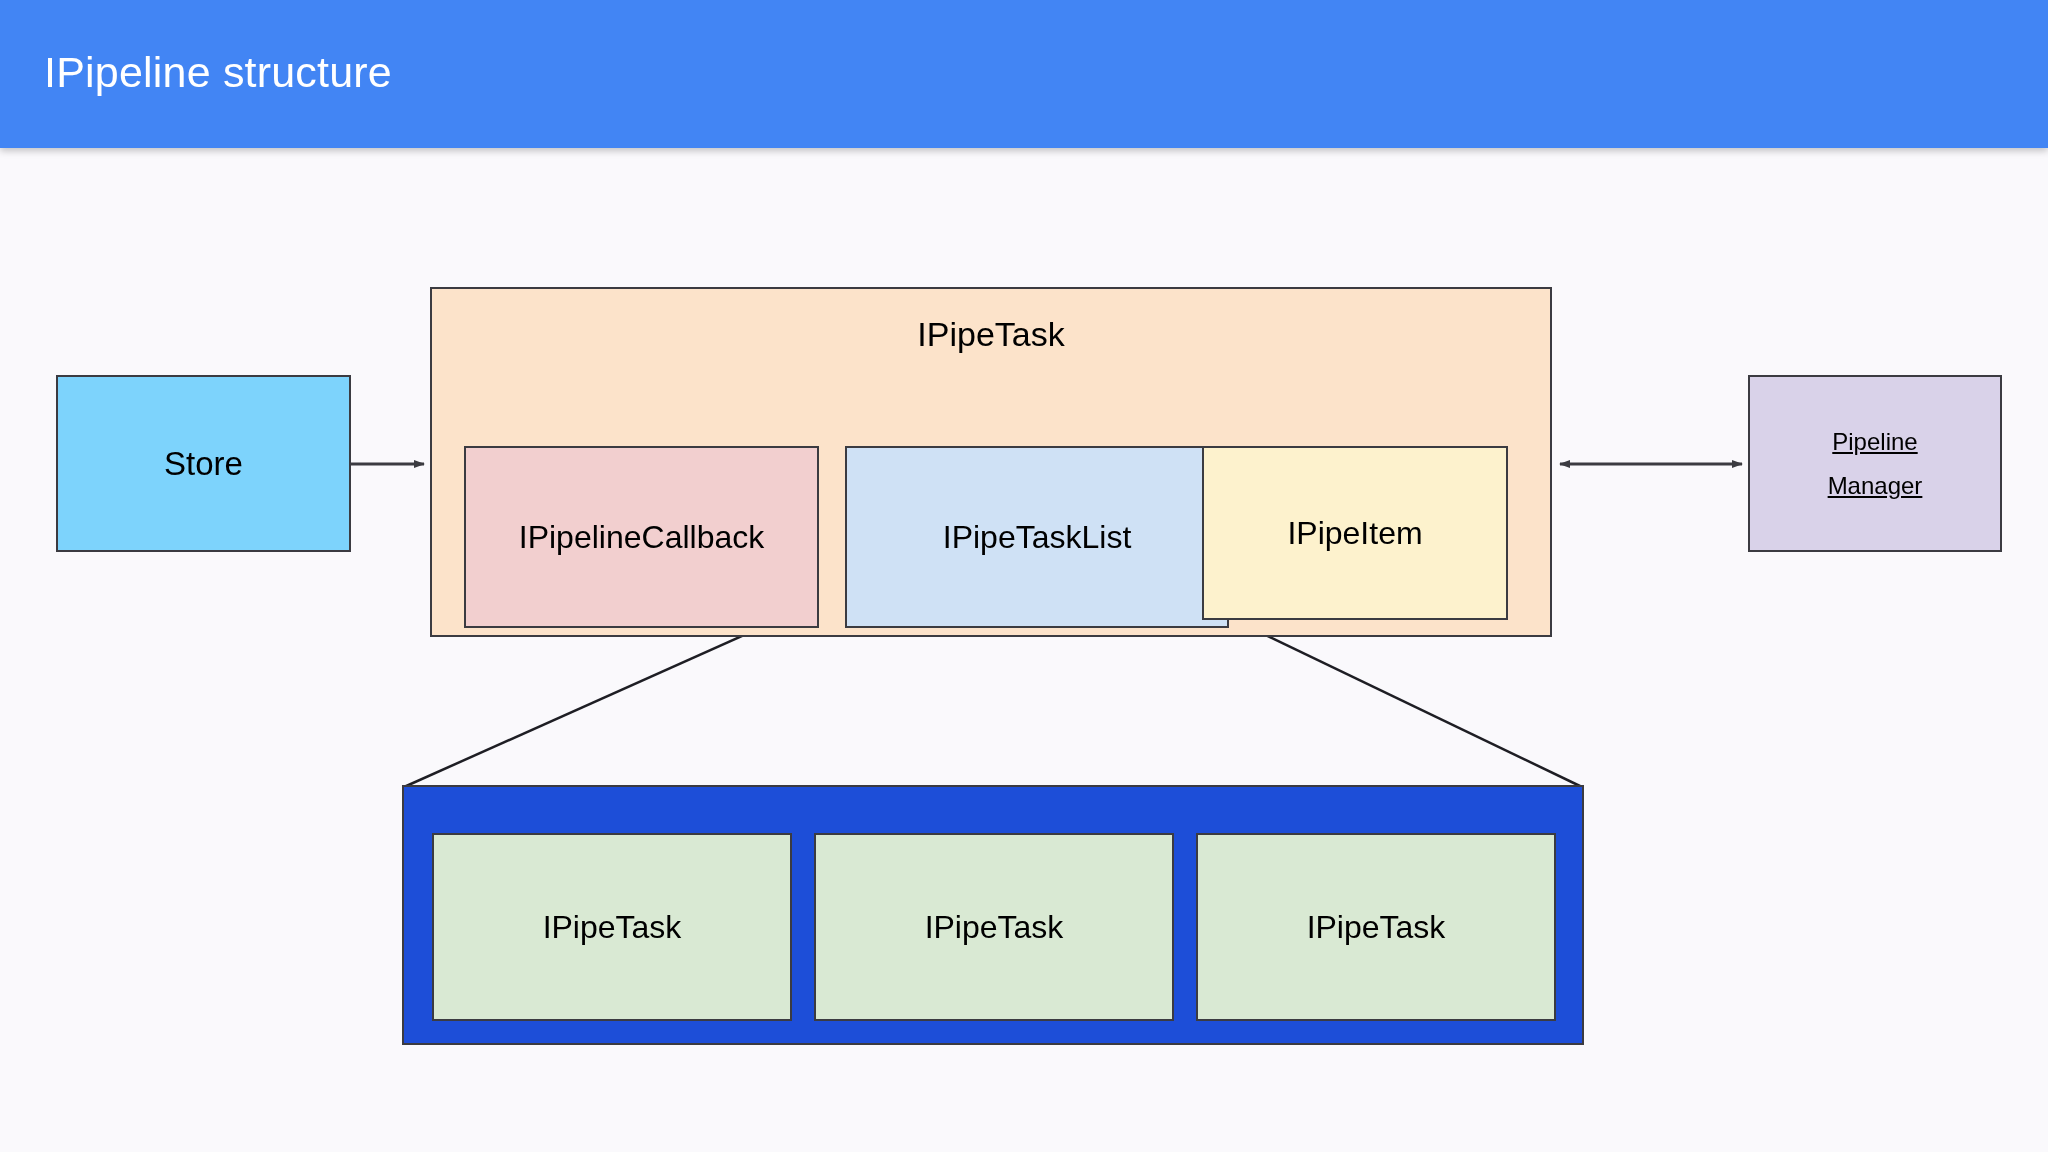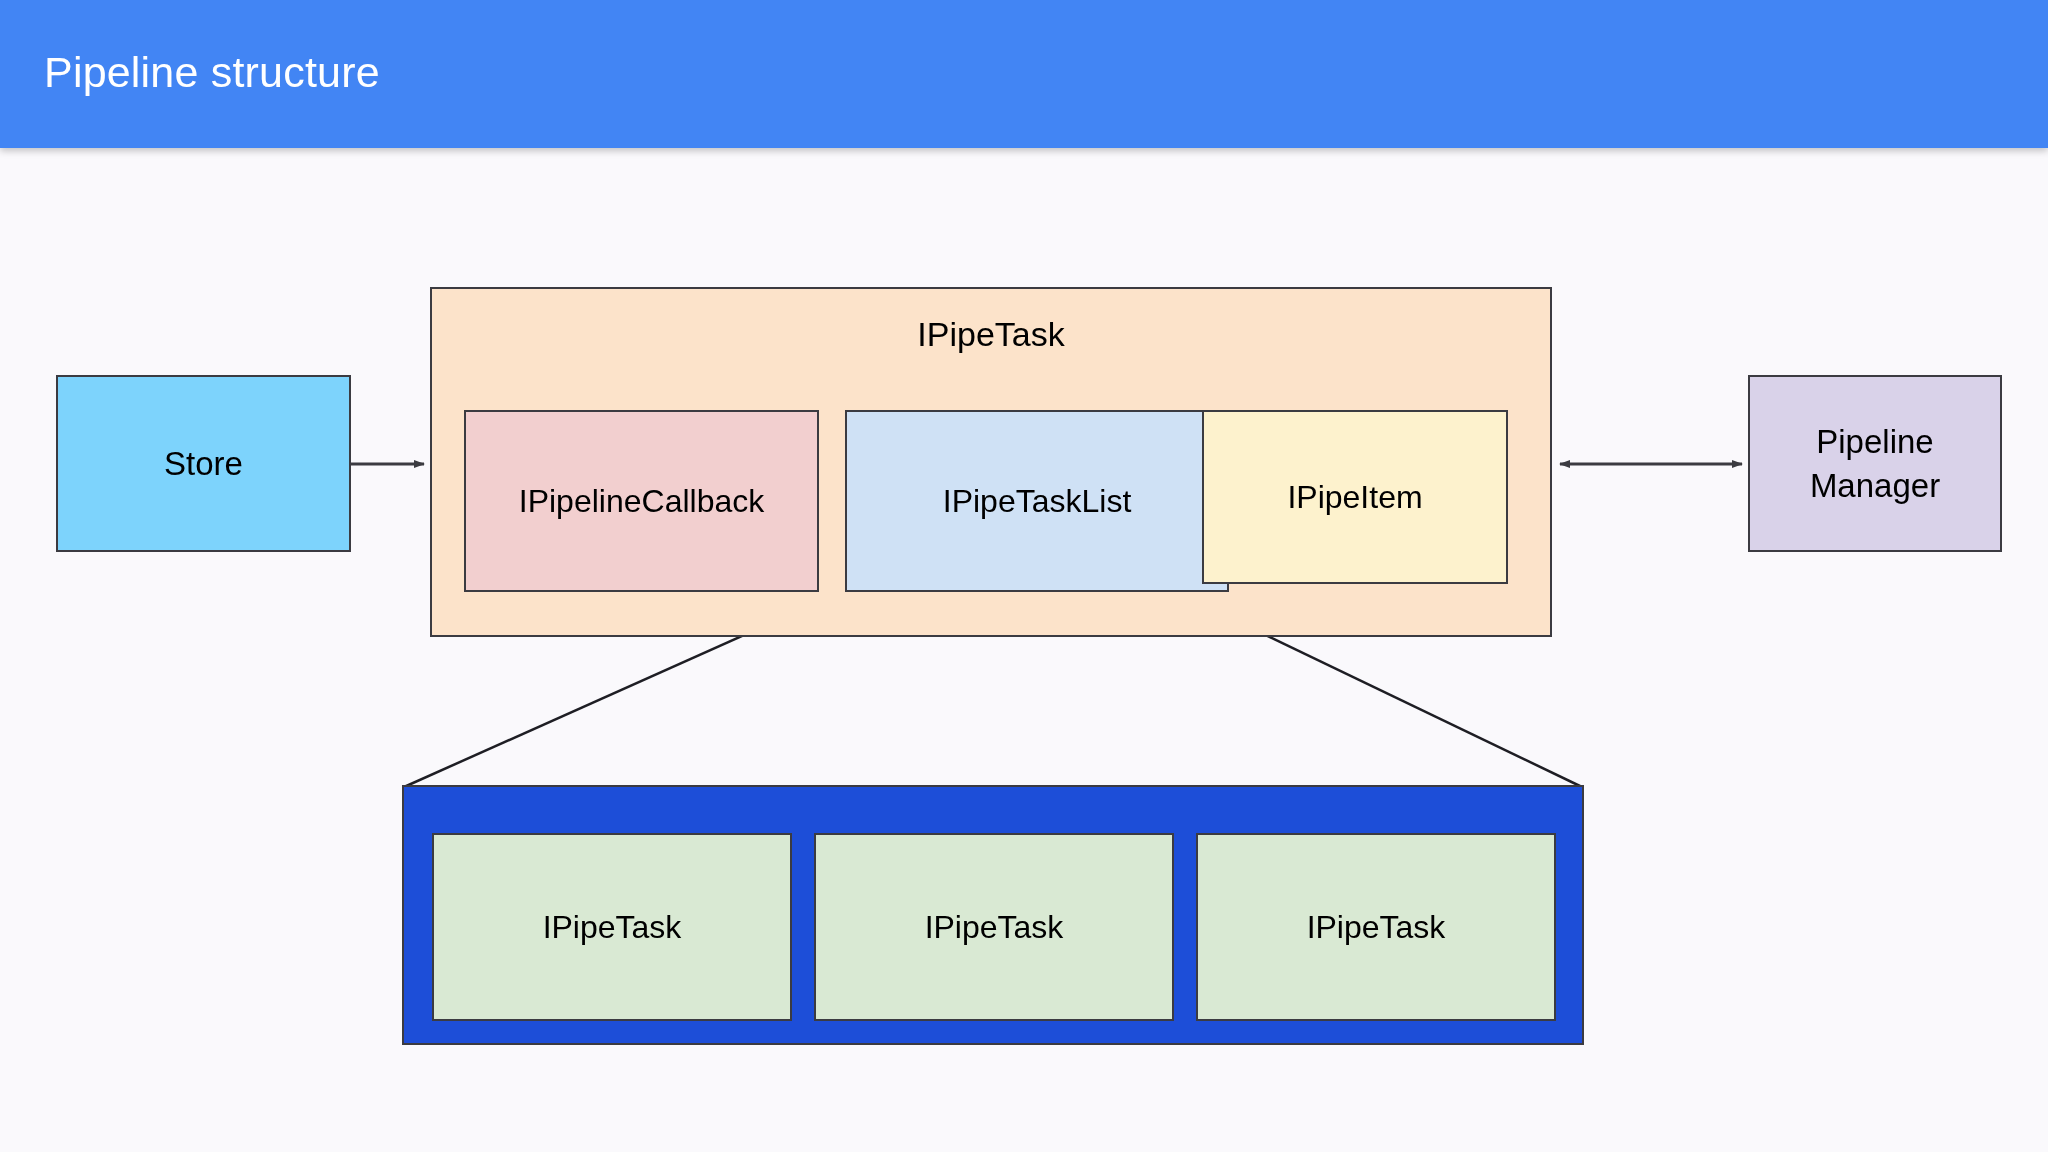--- a/index.html
+++ b/index.html
@@ -93,21 +93,21 @@
   #node-store .label { font-size: 33px; }
 
   
   #node-pipeline-manager {
     left: 1748px;
     top: 227px;
     width: 254px;
     height: 177px;
     background: #d9d2e9;
   }
-  #node-pipeline-manager .label { font-size: 33px; line-height: 44px; }
+  #node-pipeline-manager .label { font-size: 24px; line-height: 44px; text-decoration: underline; }
 
   
   #node-ipipeline {
     left: 430px;
     top: 139px;
     width: 1122px;
     height: 350px;
     background: #fce3ca;
     display: block;
   }
@@ -123,20 +123,21 @@
   }
 
   .child-node {
     position: absolute;
     box-sizing: border-box;
     border: 2px solid #3b3b41;
     display: flex;
     align-items: center;
     justify-content: center;
     text-align: center;
+    margin-top: 36px;
   }
   .child-node .label {
     font-size: 32px;
     line-height: 40px;
     color: #000;
   }
 
   #node-ipipelinecallback {
     left: 32px;
     top: 121px;
@@ -188,21 +189,21 @@
   #task-0 { left: 28px; }
   #task-1 { left: 410px; }
   #task-2 { left: 792px; }
 </style>
 </head>
 <body>
 
 <div id="stage">
 
   <div id="app-header">
-    <div id="app-title">Pipeline structure</div>
+    <div id="app-title">IPipeline structure</div>
   </div>
 
   <div id="canvas">
 
     <svg id="connectors" viewBox="0 0 2048 1004" preserveAspectRatio="none">
       <defs>
         <marker id="arrowEnd" markerWidth="12" markerHeight="12" refX="10" refY="4" orient="auto" markerUnits="userSpaceOnUse">
           <path d="M0,0 L11,4 L0,8 z" fill="#3b3b41"></path>
         </marker>
         <marker id="arrowStart" markerWidth="12" markerHeight="12" refX="1" refY="4" orient="auto" markerUnits="userSpaceOnUse">

